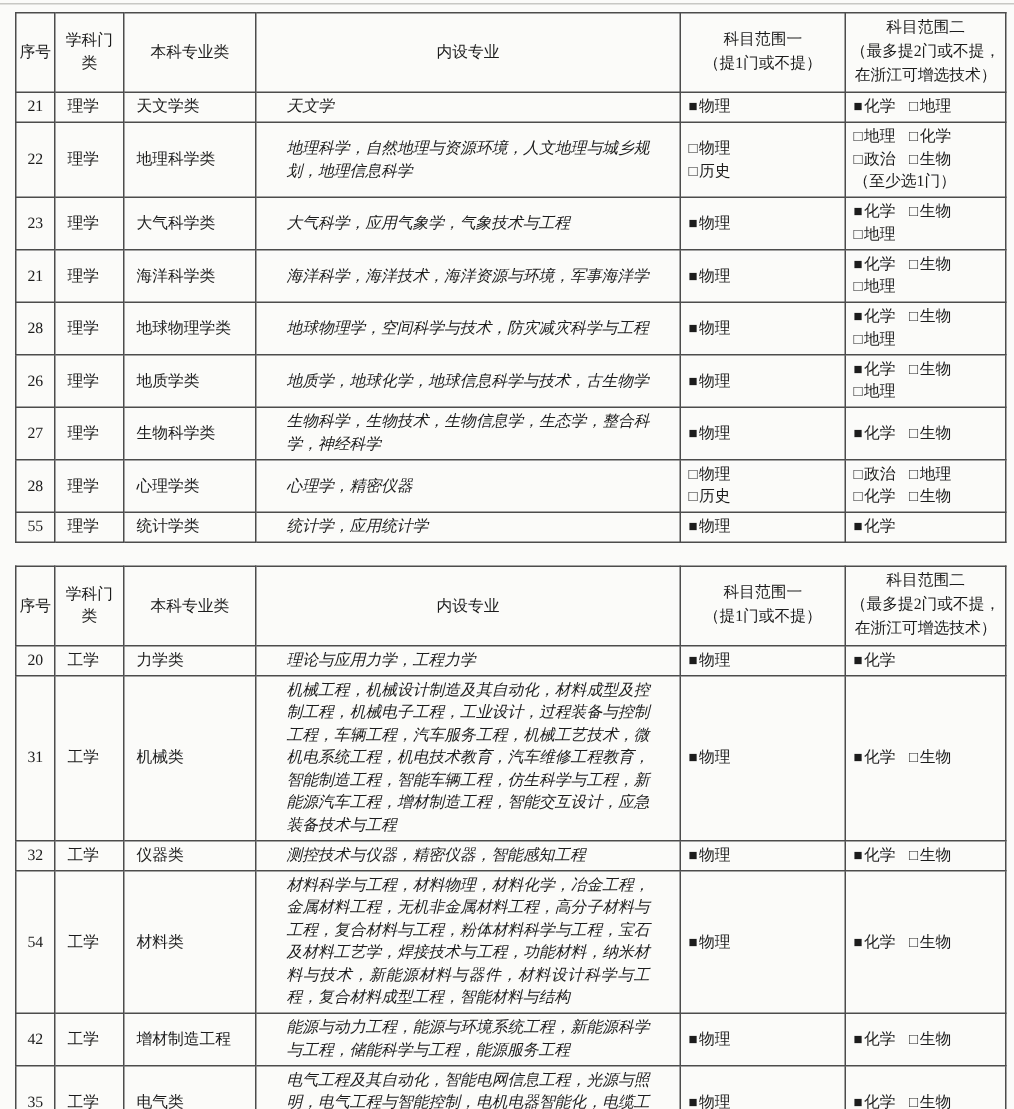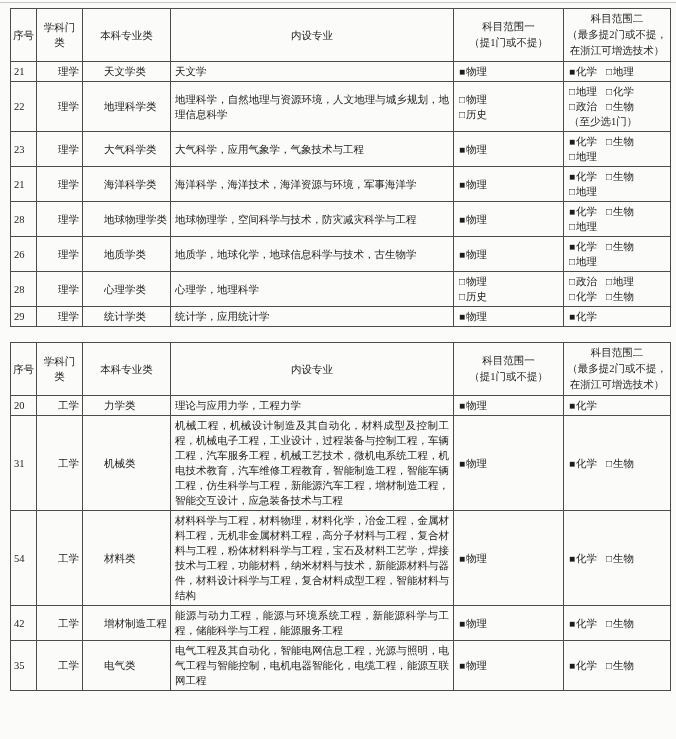--- a/index.html
+++ b/index.html
@@ -47,26 +47,27 @@
     font-weight: normal;
     text-align: center;
     padding: 2px 2px;
   }
   .col-seq   { width: 26px; }
   .col-cat   { width: 46px; }
   .col-class { width: 88px; }
   .col-majors{ width: 283px; }
   .col-r1    { width: 110px; }
   .col-r2    { width: 107px; }
-  td.c-seq { }
-  td.c-cat, td.c-class { text-align: left; padding-left: 21px; }
+  td.c-seq { text-align: center; }
+  td.c-cat, td.c-class { text-align: left; padding-left: 8px; }
   td.c-majors {
     text-align: justify;
     text-align-last: left;
-    padding: 2px 4px;
+    padding: 2px 20px;
+    font-style: italic;
   }
   td.c-r1, td.c-r2 { padding-left: 5px; }
   tbody tr { height: 19px; }
   .opt-line { white-space: nowrap; }
   .option { margin-right: 9px; }
   .option:last-child { margin-right: 0; font-family: Liberation Serif, serif; }
   .box { margin-right: 1px; font-size: 10px; }
   .hdr-line { line-height: 16px; }
 </style>
 </head>
@@ -180,38 +181,50 @@
     <td class="c-majors">地质学，地球化学，地球信息科学与技术，古生物学</td>
     <td class="c-r1">
               <div class="opt-line"><span class="option"><span class="box">■</span><span>物理</span></span></div>
             </td>
     <td class="c-r2">
               <div class="opt-line"><span class="option"><span class="box">■</span><span>化学</span></span><span class="option"><span class="box">□</span><span>生物</span></span></div>
               <div class="opt-line"><span class="option"><span class="box">□</span><span>地理</span></span></div>
             </td>
   </tr>
 
+  <tr>
+    <td class="c-seq">27</td>
+    <td class="c-cat">理学</td>
+    <td class="c-class">生物科学类</td>
+    <td class="c-majors">生物科学，生物技术，生物信息学，生态学，整合科学，神经科学</td>
+    <td class="c-r1">
+              <div class="opt-line"><span class="option"><span class="box">■</span><span>物理</span></span></div>
+            </td>
+    <td class="c-r2">
+              <div class="opt-line"><span class="option"><span class="box">■</span><span>化学</span></span><span class="option"><span class="box">□</span><span>生物</span></span></div>
+            </td>
+  </tr>
 
   <tr>
     <td class="c-seq">28</td>
     <td class="c-cat">理学</td>
     <td class="c-class">心理学类</td>
-    <td class="c-majors">心理学，地理科学</td>
+    <td class="c-majors">心理学，精密仪器</td>
     <td class="c-r1">
               <div class="opt-line"><span class="option"><span class="box">□</span><span>物理</span></span></div>
               <div class="opt-line"><span class="option"><span class="box">□</span><span>历史</span></span></div>
             </td>
     <td class="c-r2">
               <div class="opt-line"><span class="option"><span class="box">□</span><span>政治</span></span><span class="option"><span class="box">□</span><span>地理</span></span></div>
               <div class="opt-line"><span class="option"><span class="box">□</span><span>化学</span></span><span class="option"><span class="box">□</span><span>生物</span></span></div>
             </td>
   </tr>
 
   <tr>
-    <td class="c-seq">29</td>
+    <td class="c-seq">55</td>
     <td class="c-cat">理学</td>
     <td class="c-class">统计学类</td>
     <td class="c-majors">统计学，应用统计学</td>
     <td class="c-r1">
               <div class="opt-line"><span class="option"><span class="box">■</span><span>物理</span></span></div>
             </td>
     <td class="c-r2">
               <div class="opt-line"><span class="option"><span class="box">■</span><span>化学</span></span></div>
             </td>
   </tr>
@@ -264,20 +277,32 @@
     <td class="c-class">机械类</td>
     <td class="c-majors">机械工程，机械设计制造及其自动化，材料成型及控制工程，机械电子工程，工业设计，过程装备与控制工程，车辆工程，汽车服务工程，机械工艺技术，微机电系统工程，机电技术教育，汽车维修工程教育，智能制造工程，智能车辆工程，仿生科学与工程，新能源汽车工程，增材制造工程，智能交互设计，应急装备技术与工程</td>
     <td class="c-r1">
               <div class="opt-line"><span class="option"><span class="box">■</span><span>物理</span></span></div>
             </td>
     <td class="c-r2">
               <div class="opt-line"><span class="option"><span class="box">■</span><span>化学</span></span><span class="option"><span class="box">□</span><span>生物</span></span></div>
             </td>
   </tr>
 
+  <tr>
+    <td class="c-seq">32</td>
+    <td class="c-cat">工学</td>
+    <td class="c-class">仪器类</td>
+    <td class="c-majors">测控技术与仪器，精密仪器，智能感知工程</td>
+    <td class="c-r1">
+              <div class="opt-line"><span class="option"><span class="box">■</span><span>物理</span></span></div>
+            </td>
+    <td class="c-r2">
+              <div class="opt-line"><span class="option"><span class="box">■</span><span>化学</span></span><span class="option"><span class="box">□</span><span>生物</span></span></div>
+            </td>
+  </tr>
 
   <tr>
     <td class="c-seq">54</td>
     <td class="c-cat">工学</td>
     <td class="c-class">材料类</td>
     <td class="c-majors">材料科学与工程，材料物理，材料化学，冶金工程，金属材料工程，无机非金属材料工程，高分子材料与工程，复合材料与工程，粉体材料科学与工程，宝石及材料工艺学，焊接技术与工程，功能材料，纳米材料与技术，新能源材料与器件，材料设计科学与工程，复合材料成型工程，智能材料与结构</td>
     <td class="c-r1">
               <div class="opt-line"><span class="option"><span class="box">■</span><span>物理</span></span></div>
             </td>
     <td class="c-r2">

